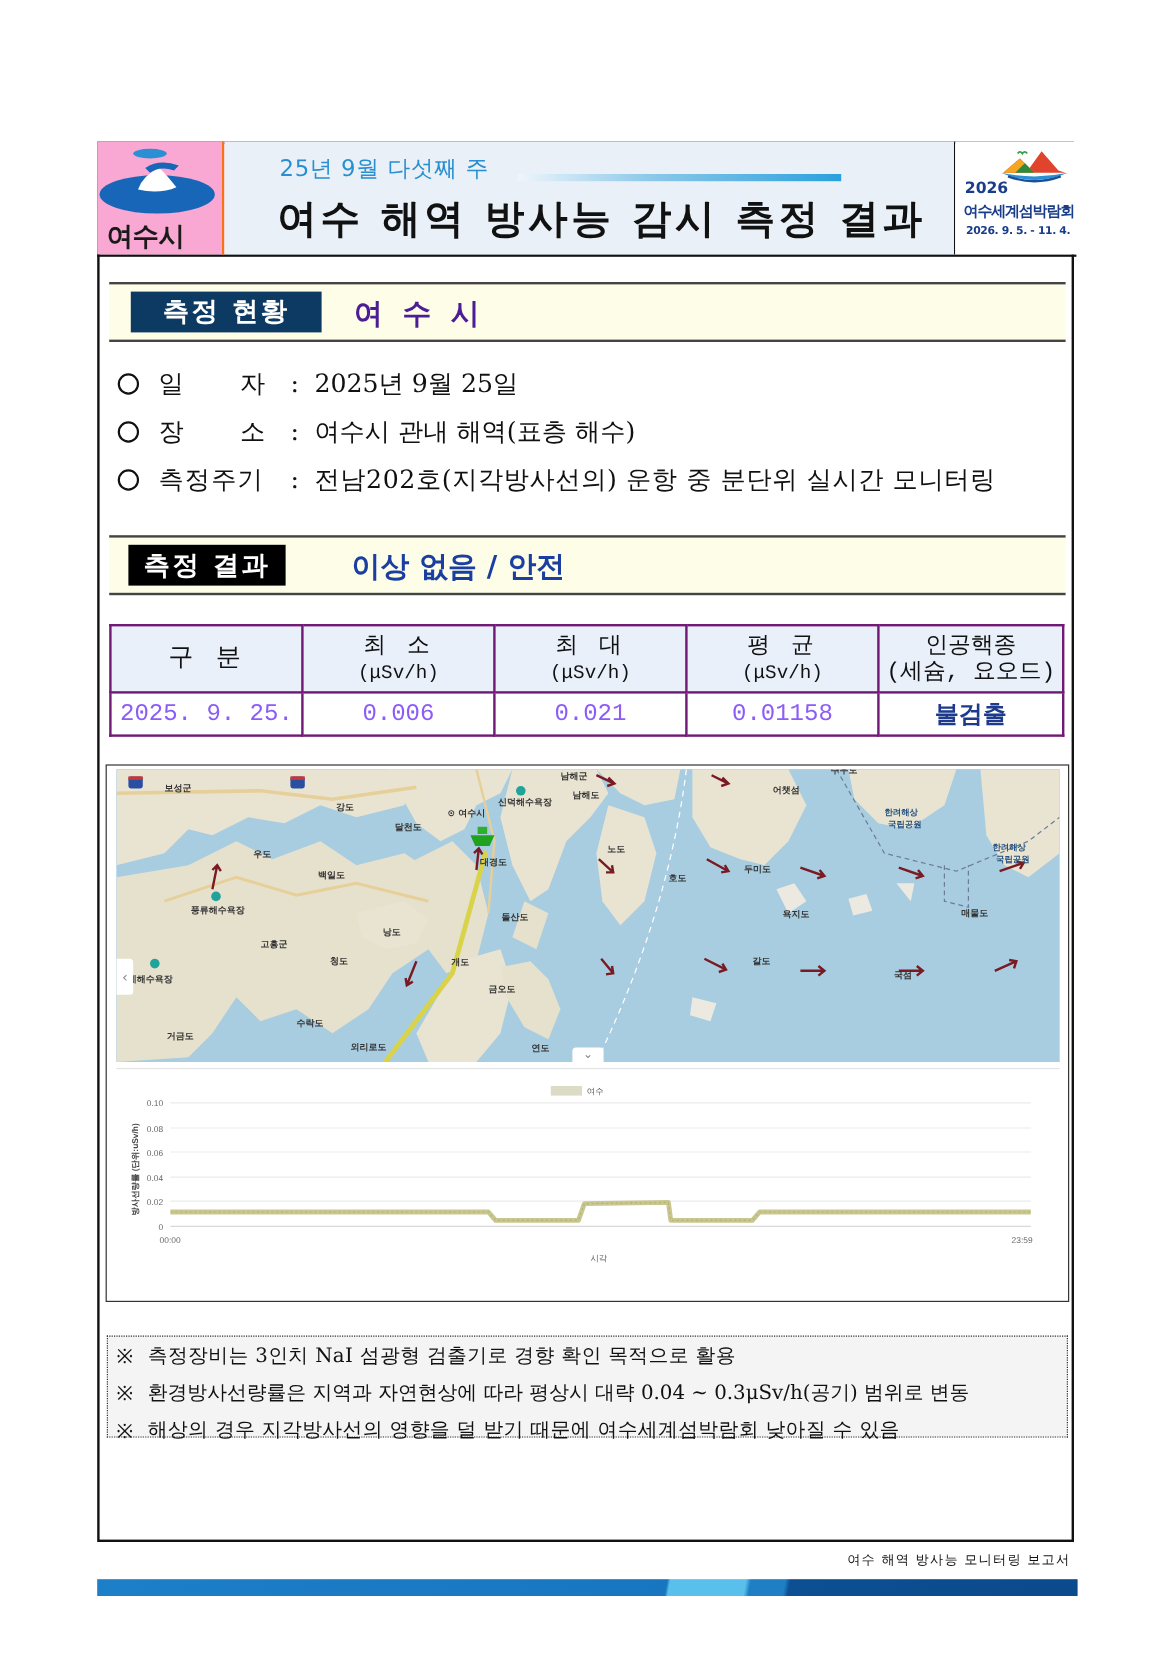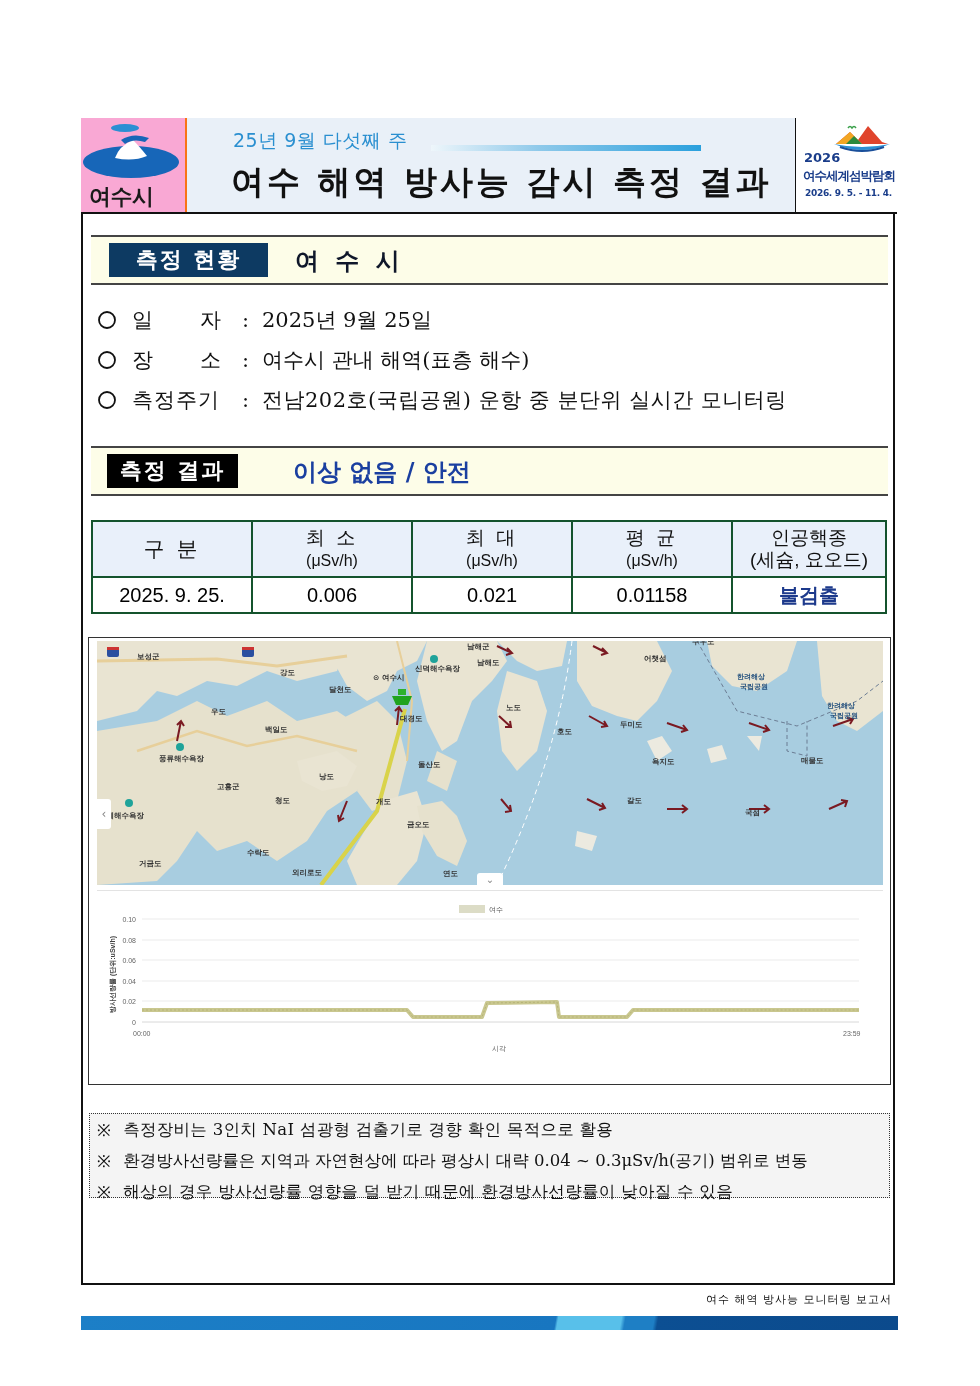--- a/index.html
+++ b/index.html
@@ -20,24 +20,24 @@
   .section-band{position:absolute;left:91px;width:797px;background:#fdfde8;border-top:2px solid #444;border-bottom:2px solid #444;box-sizing:border-box;}
   .section-tag{position:absolute;left:18px;top:6px;height:34px;color:#fff;font-size:22px;font-weight:bold;display:flex;align-items:center;justify-content:center;letter-spacing:2px;}
   .section-value{position:absolute;top:8px;font-size:24px;font-weight:bold;}
   .info-list{position:absolute;left:96px;top:300px;width:800px;}
   .info-row{height:40px;display:flex;align-items:center;font-size:21px;font-family:"DejaVu Serif","Liberation Serif",serif;}
   .bullet{width:22px;height:22px;display:inline-block;margin-right:14px;}
   .info-label{width:110px;display:inline-block;letter-spacing:1px;}
   .info-colon{width:20px;display:inline-block;}
 
   table.results{position:absolute;left:91px;top:520px;width:796px;border-collapse:collapse;font-family:"Liberation Sans","DejaVu Sans",sans-serif;}
-  table.results th, table.results td{border:2px solid #14532d;text-align:center;padding:0;}
+  table.results th, table.results td{border:2px solid #701a75;text-align:center;padding:0;font-family:Liberation Mono, monospace;}
   table.results th{background:#e9f0fa;height:54px;font-weight:normal;font-size:19px;line-height:22px;}
   table.results th .unit{font-size:16px;}
-  table.results td{height:34px;font-size:20px;color:#000000;}
+  table.results td{height:34px;font-size:20px;color:#8b5cf6;}
   table.results td.detect{color:#1d3a8c;font-weight:bold;}
 
   .figure-box{position:absolute;left:88px;top:637px;width:803px;height:448px;border:1px solid #333;box-sizing:border-box;background:#fff;}
   .map{position:absolute;left:8px;top:3px;width:786px;height:244px;background:#a9cde0;overflow:hidden;}
   .chart-area{position:absolute;left:8px;top:252px;width:786px;height:174px;background:#fff;border-top:1px solid #e3e3e3;}
 
   .notes{position:absolute;left:89px;top:1113px;width:801px;height:85px;border:1px dotted #333;box-sizing:border-box;background:#f4f4f4;font-family:"DejaVu Serif","Liberation Serif",serif;font-size:16.5px;}
   .note-row{height:31px;display:flex;align-items:center;padding-left:7px;white-space:nowrap;letter-spacing:0.3px;}
   .note-mark{margin-right:12px;}
 
@@ -74,21 +74,21 @@
       <path d="M16 6 q2 -3 4 0 q2 -3 4 0" stroke="#3aa04a" stroke-width="1.5" fill="none"></path>
     </svg>
     <span class="expo-year">2026</span>
     <span class="expo-name">여수세계섬박람회</span>
     <span class="expo-date">2026. 9. 5. - 11. 4.</span>
   </div>
 </div>
 
 <div class="section-band" style="top:235px;height:50px;">
   <div class="section-tag" style="width:159px;background:#0d3a62;text-align:center;">측정 현황</div>
-  <span class="section-value" style="left:204px;color:#0f172a;letter-spacing:4px;">여 수 시</span>
+  <span class="section-value" style="left:204px;color:#4c1d95;letter-spacing:4px;">여 수 시</span>
 </div>
 
 <div class="info-list">
   <div class="info-row">
     <svg class="bullet" viewBox="0 0 22 22">
         <circle cx="11" cy="11" r="8" fill="none" stroke="#111" stroke-width="1.8"></circle>
       </svg>
     <span class="info-label" style="white-space:pre;">일      자</span>
     <span class="info-colon">:</span>
     <span>2025년 9월 25일</span>
@@ -100,21 +100,21 @@
     <span class="info-label" style="white-space:pre;">장      소</span>
     <span class="info-colon">:</span>
     <span>여수시 관내 해역(표층 해수)</span>
   </div>
   <div class="info-row">
     <svg class="bullet" viewBox="0 0 22 22">
         <circle cx="11" cy="11" r="8" fill="none" stroke="#111" stroke-width="1.8"></circle>
       </svg>
     <span class="info-label">측정주기</span>
     <span class="info-colon">:</span>
-    <span style="letter-spacing:0.5px;">전남202호(국립공원) 운항 중 분단위 실시간 모니터링</span>
+    <span style="letter-spacing:0.5px;">전남202호(지각방사선의) 운항 중 분단위 실시간 모니터링</span>
   </div>
 </div>
 
 <div class="section-band" style="top:446px;height:50px;">
   <div class="section-tag" style="left:16px;width:131px;background:#000000;">측정 결과</div>
   <span class="section-value" style="left:202px;color:#1a3fa0;">이상 없음 / 안전</span>
 </div>
 
 <table class="results">
   <thead>
@@ -288,18 +288,18 @@
   <div class="note-row">
     <span class="note-mark">※</span>
     <span>측정장비는 3인치 NaI 섬광형 검출기로 경향 확인 목적으로 활용</span>
   </div>
   <div class="note-row">
     <span class="note-mark">※</span>
     <span style="letter-spacing:0;">환경방사선량률은 지역과 자연현상에 따라 평상시 대략 0.04 ~ 0.3μSv/h(공기) 범위로 변동</span>
   </div>
   <div class="note-row">
     <span class="note-mark">※</span>
-    <span>해상의 경우 방사선량률 영향을 덜 받기 때문에 환경방사선량률이 낮아질 수 있음</span>
+    <span>해상의 경우 지각방사선의 영향을 덜 받기 때문에 여수세계섬박람회 낮아질 수 있음</span>
   </div>
 </div>
 
 <div class="footer-text">여수 해역 방사능 모니터링 보고서</div>
 <div class="footer-bar"></div>
 
 </body></html>

